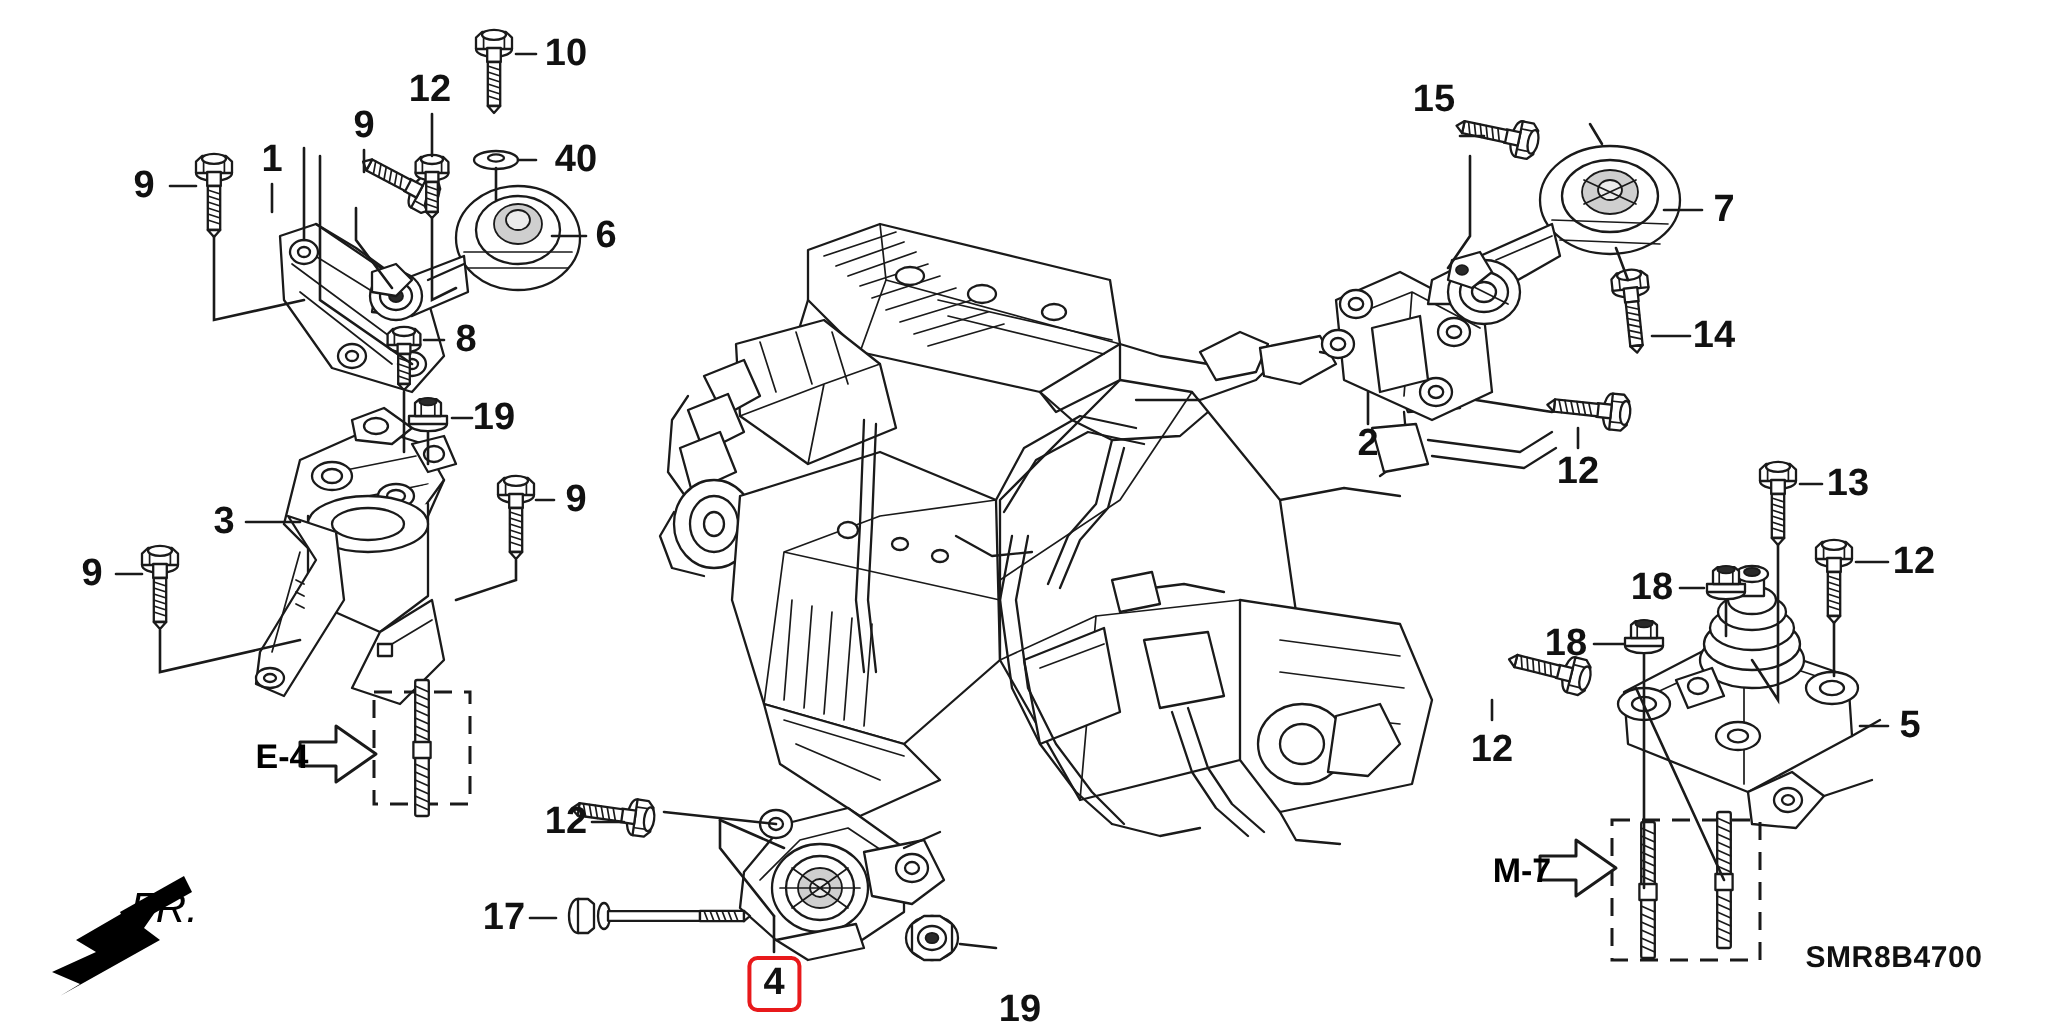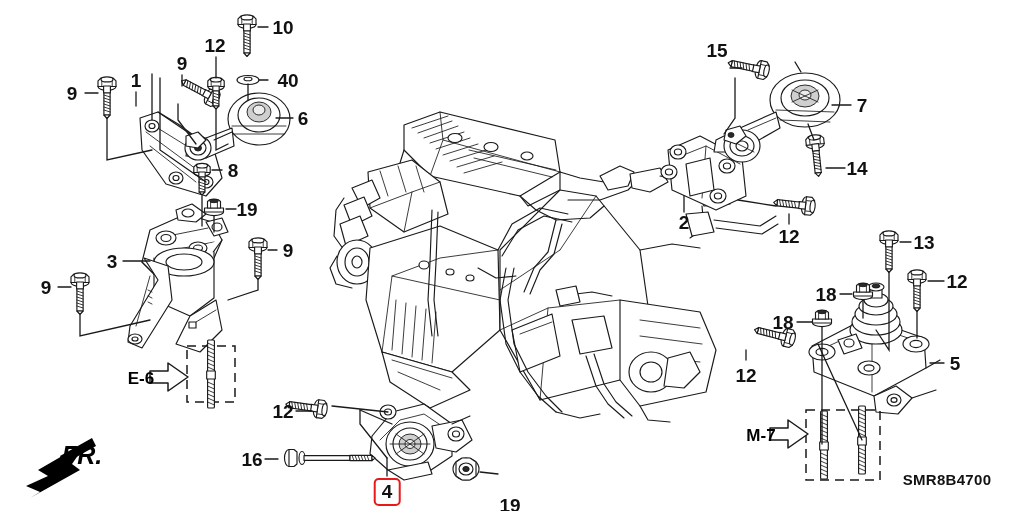--- a/index.html
+++ b/index.html
@@ -43,22 +43,22 @@
     font-size:17px;
     font-weight:700;
     color:#000000;
     white-space:nowrap;
     transform:translate(-50%,-50%);
   }
   
   .orient{
     position:absolute;
     font-family:"Liberation Sans", sans-serif;
-    font-size:25px;
-    font-weight:700;
+    font-size:21px;
+    font-weight:400;
     font-style:italic;
     color:#000000;
     white-space:nowrap;
     transform:translate(-50%,-50%);
     text-align:right;
   }
   
   .drawingcode{
     position:absolute;
     font-family:"Liberation Sans", sans-serif;
@@ -563,37 +563,37 @@
       <div class="callout" style="left: 215px; top: 45px;">12</div>
       <div class="callout" style="left: 283px; top: 27px;">10</div>
       <div class="callout" style="left: 288px; top: 80px;">40</div>
       <div class="callout" style="left: 303px; top: 118px;">6</div>
       <div class="callout" style="left: 233px; top: 170px;">8</div>
       <div class="callout" style="left: 247px; top: 209px;">19</div>
       <div class="callout" style="left: 288px; top: 250px;">9</div>
       <div class="callout" style="left: 112px; top: 261px;">3</div>
       <div class="callout" style="left: 46px; top: 287px;">9</div>
       <div class="callout" style="left: 283px; top: 411px;">12</div>
-      <div class="callout" style="left: 252px; top: 459px;">16</div>
+      <div class="callout" style="left: 252px; top: 459px;">17</div>
       <div class="callout hl" style="left: 387px; top: 492px;">4</div>
       <div class="callout" style="left: 510px; top: 474px; margin-top: 31px;">19</div>
       <div class="callout" style="left: 717px; top: 50px;">15</div>
       <div class="callout" style="left: 862px; top: 105px;">7</div>
       <div class="callout" style="left: 857px; top: 168px;">14</div>
       <div class="callout" style="left: 684px; top: 222px;">2</div>
       <div class="callout" style="left: 789px; top: 236px;">12</div>
       <div class="callout" style="left: 924px; top: 242px;">13</div>
       <div class="callout" style="left: 957px; top: 281px;">12</div>
       <div class="callout" style="left: 826px; top: 294px;">18</div>
       <div class="callout" style="left: 783px; top: 322px;">18</div>
       <div class="callout" style="left: 955px; top: 363px;">5</div>
       <div class="callout" style="left: 746px; top: 375px;">12</div>
     </div>
   <div id="sectionref-layer">
-      <div class="sectionref" style="left: 141px; top: 379px;">E-6</div>
+      <div class="sectionref" style="left: 141px; top: 379px;">E-4</div>
       <div class="sectionref" style="left: 761px; top: 436px;">M-7</div>
     </div>
 
   <div class="orient" style="left:82px;top:455px;">FR.</div>
 
   <div class="drawingcode" style="left:926px;top:479px;">SMR8B4700</div>
 
 </div>
 
 </body></html>

